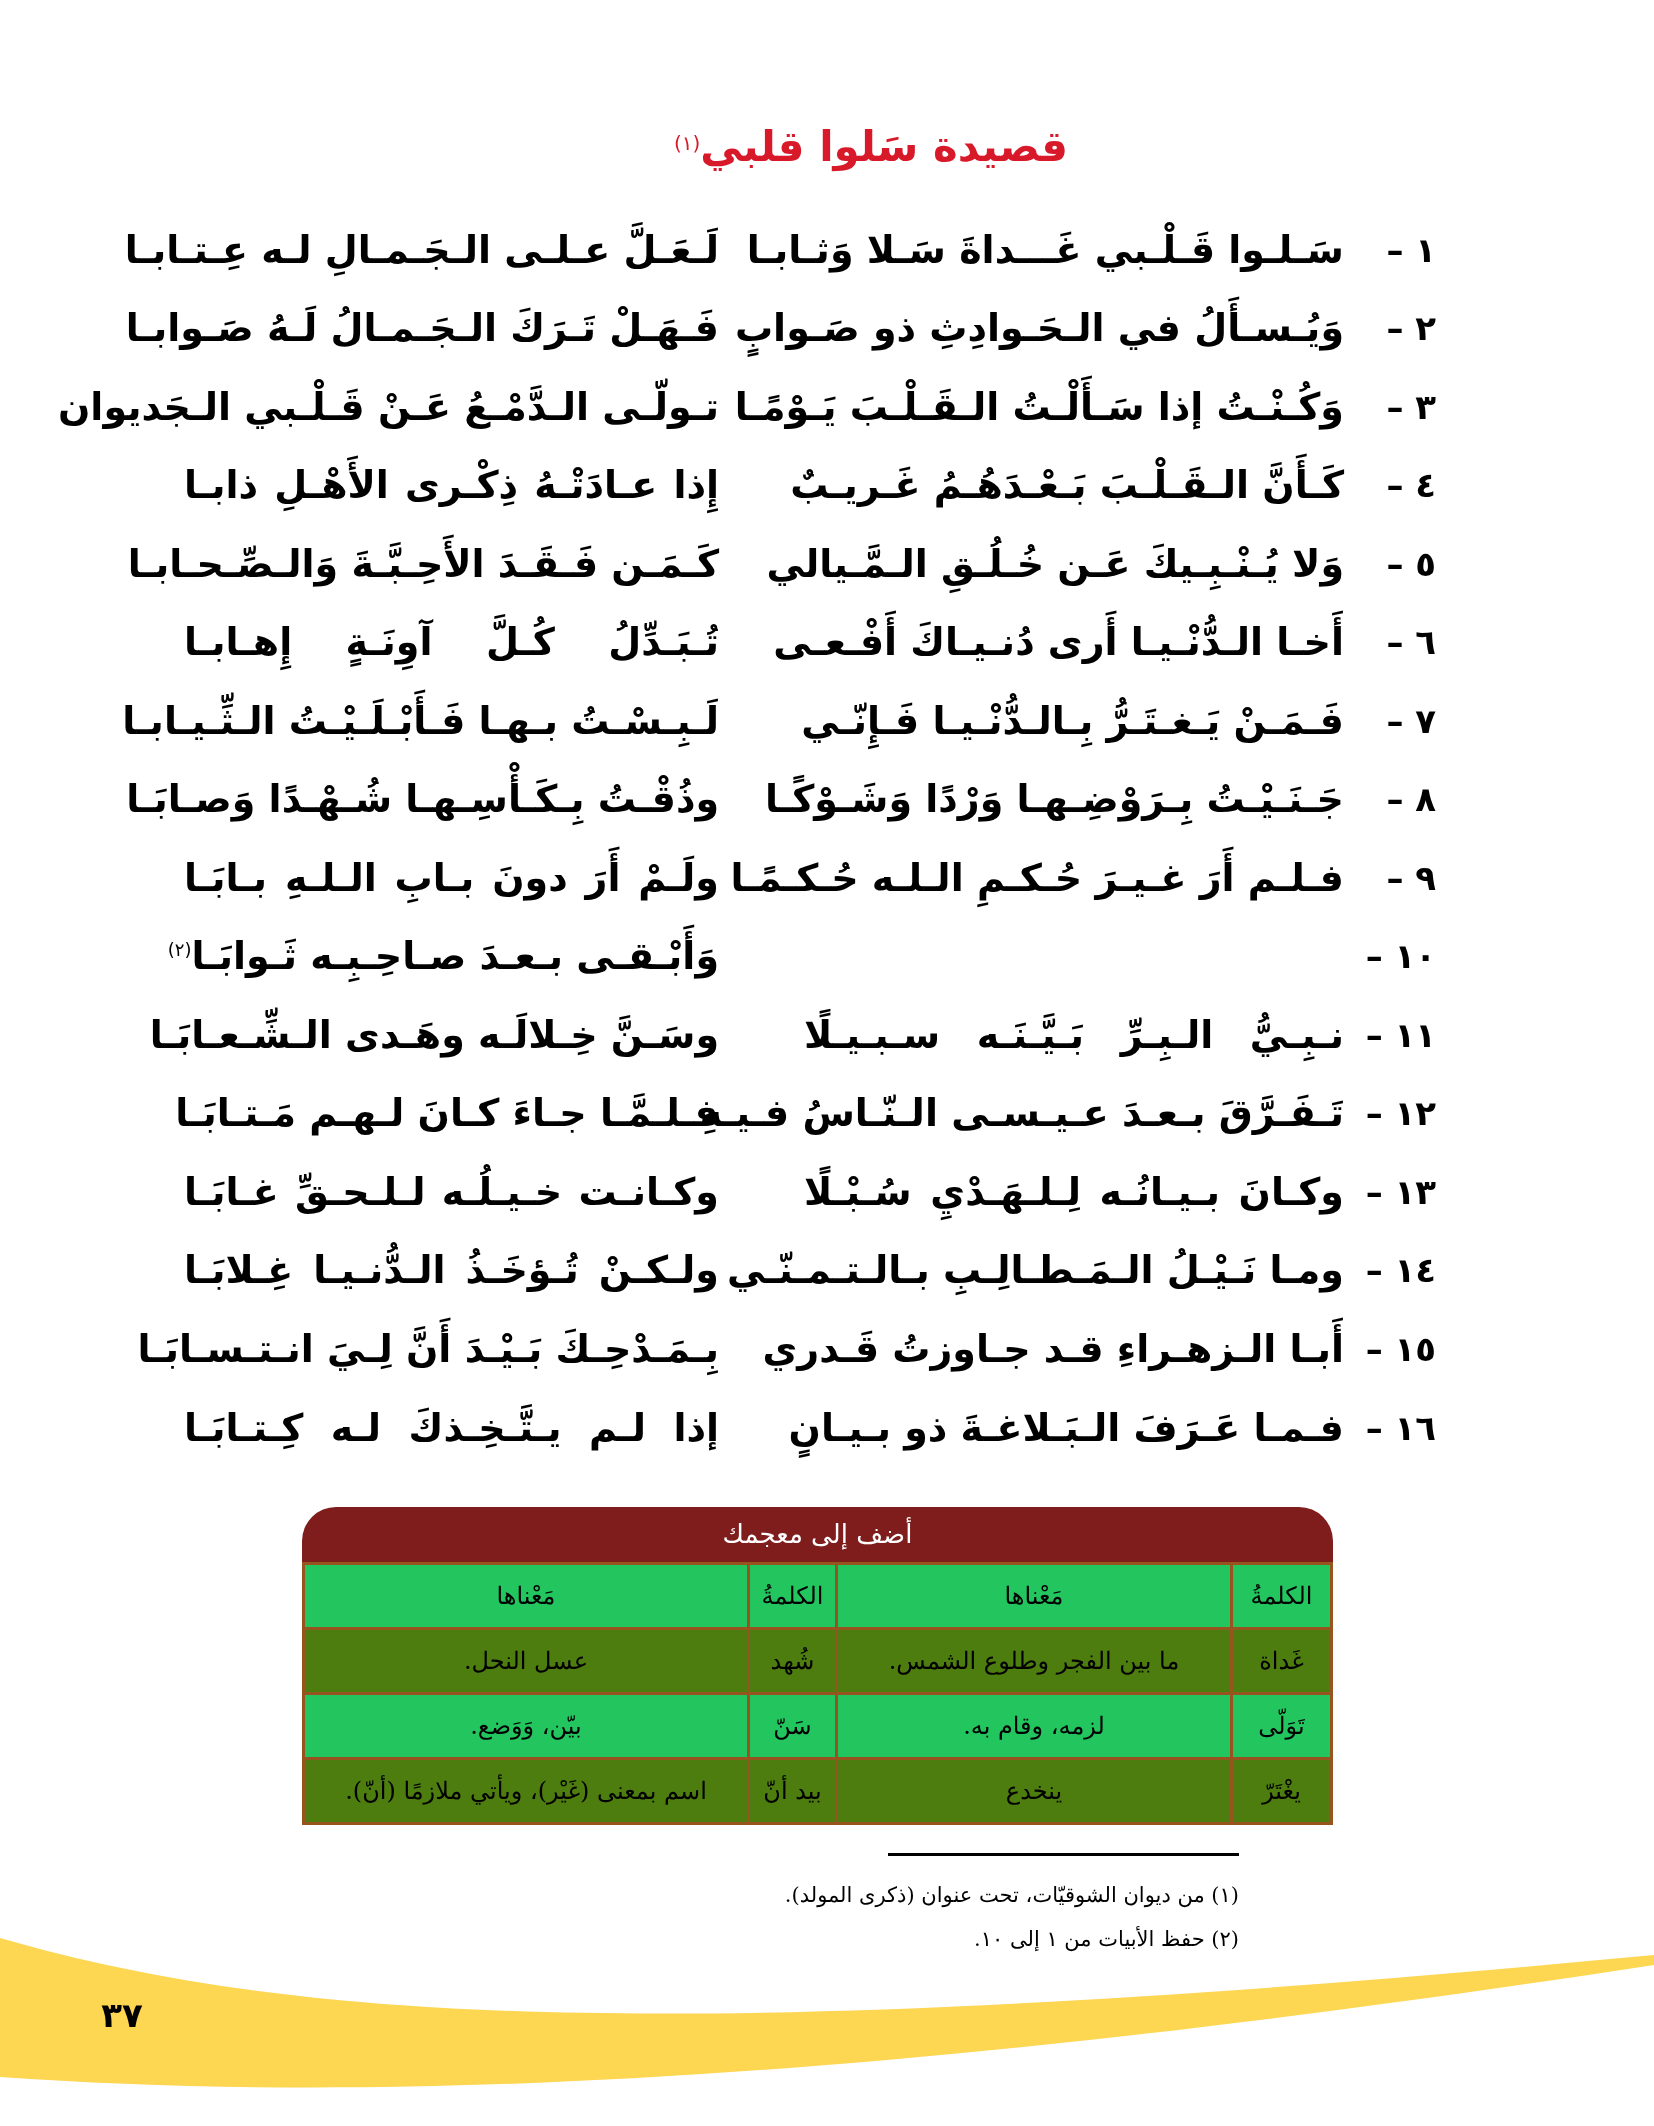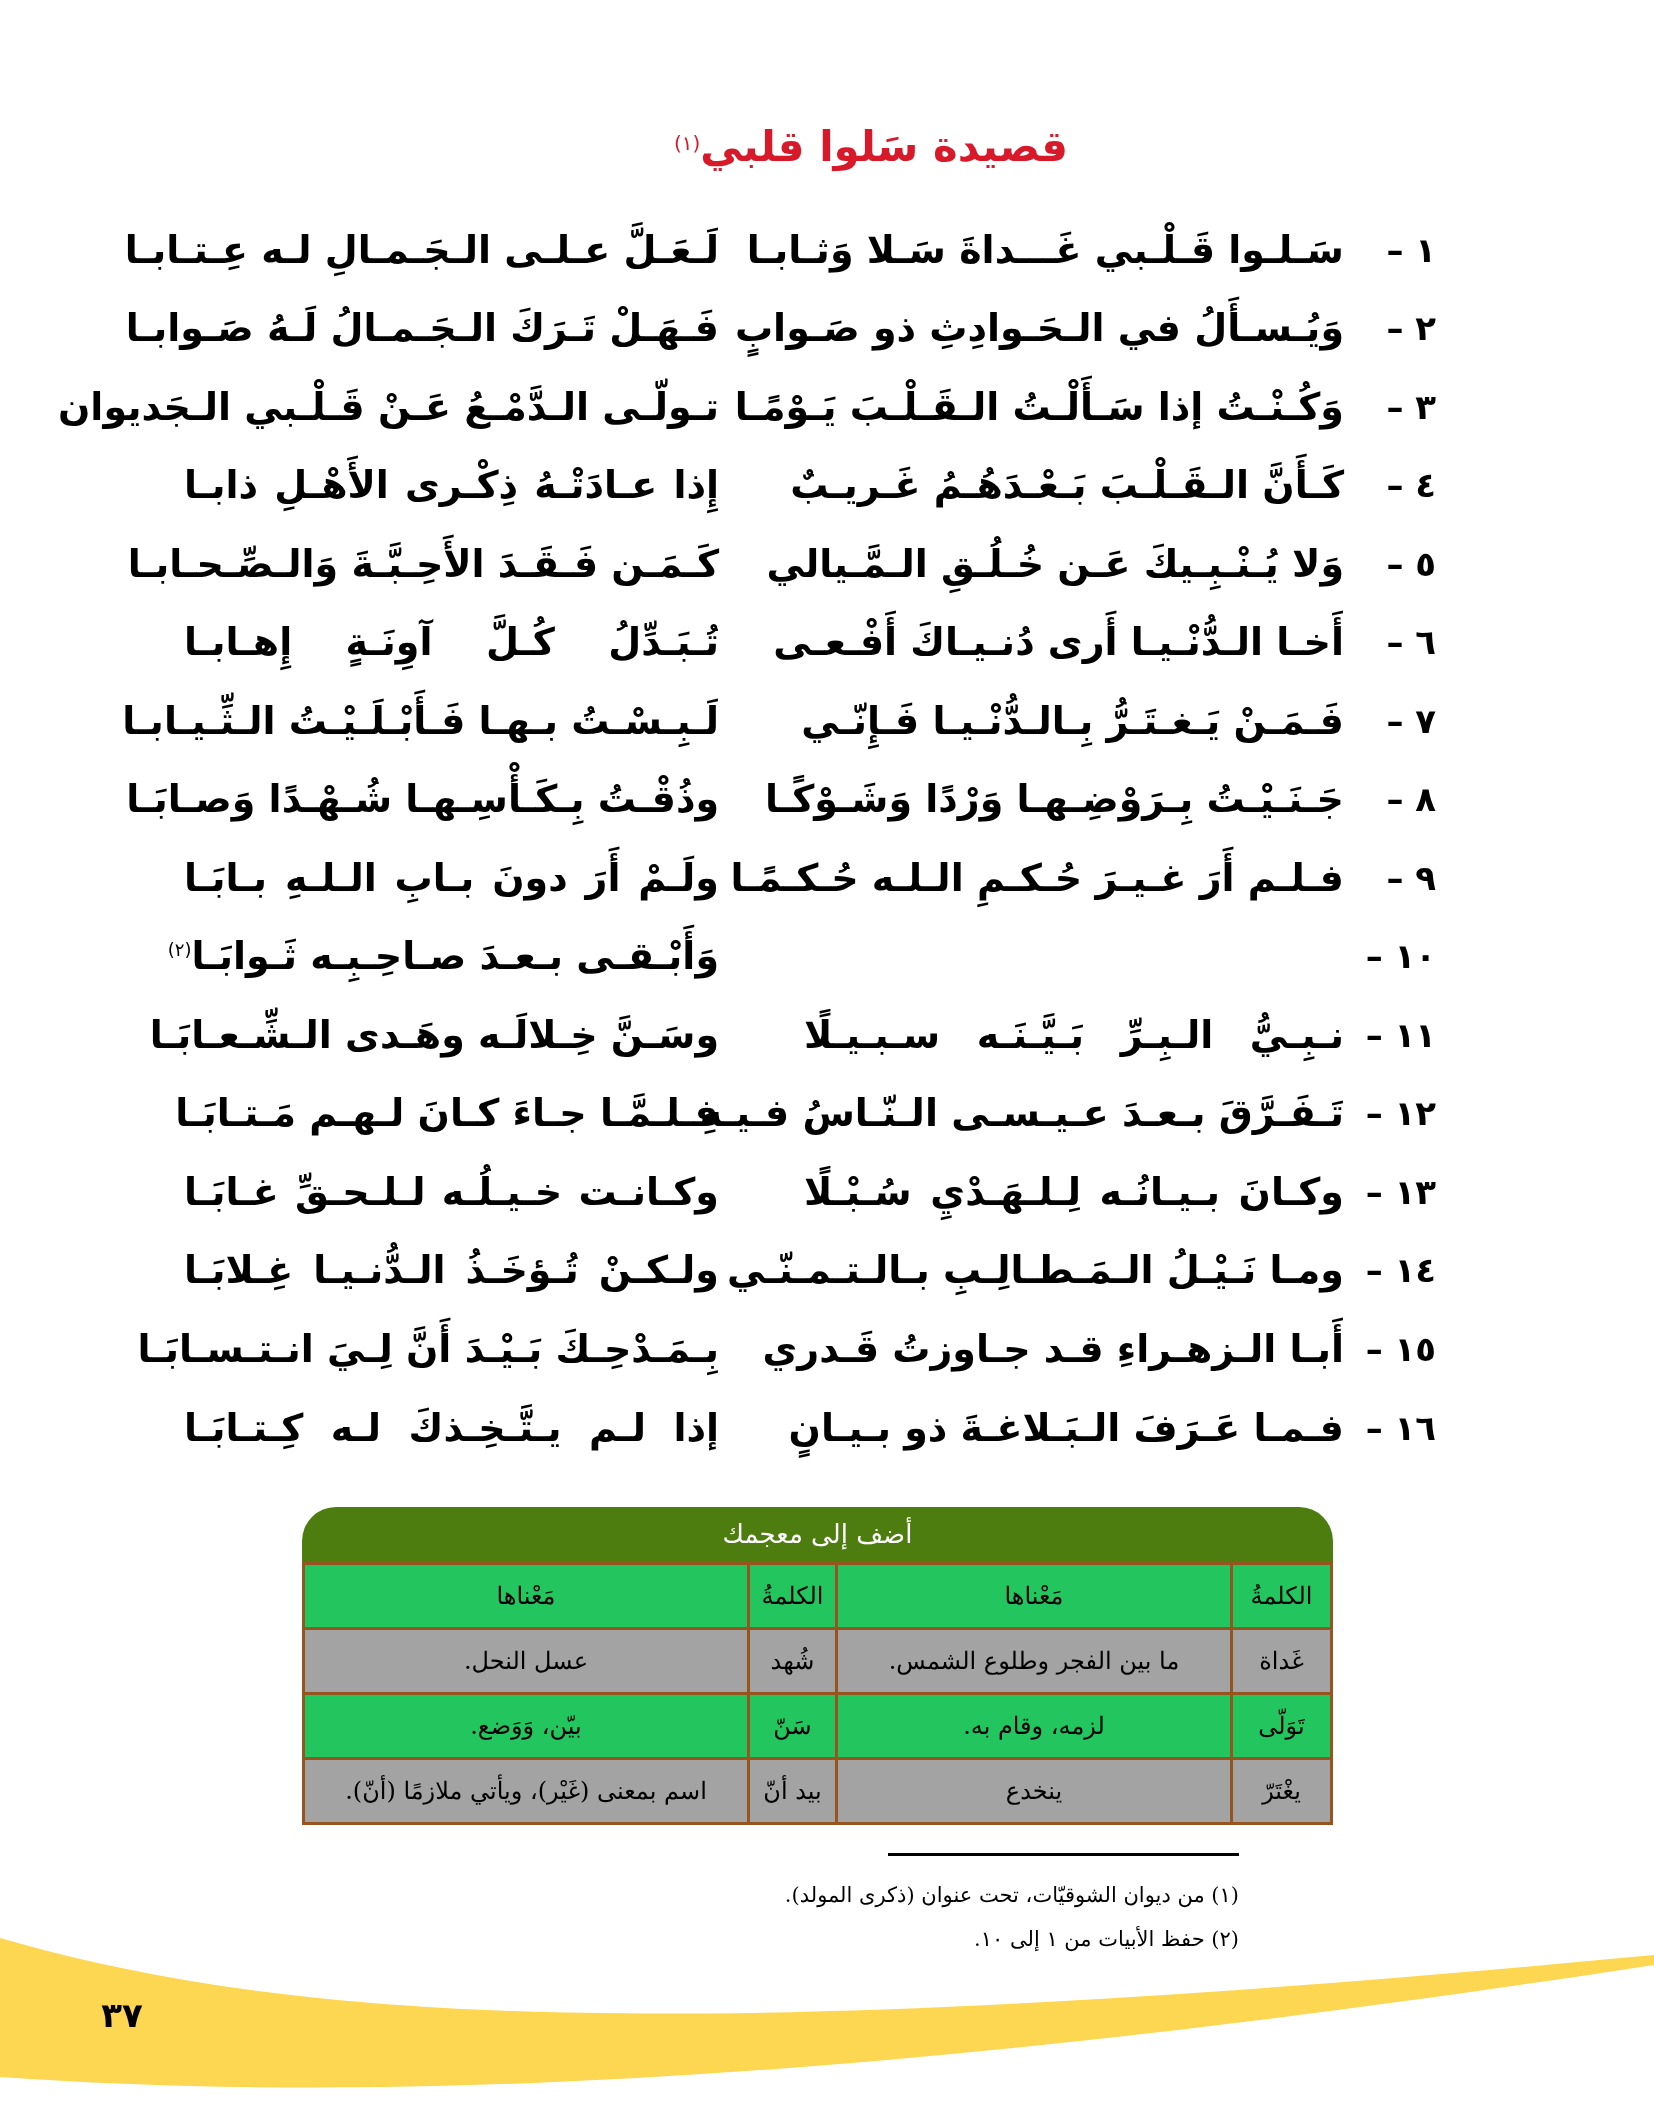--- a/index.html
+++ b/index.html
@@ -26,33 +26,33 @@
   }
   .hemi-1 { right:310px; width:540px; }
   .hemi-2 { right:935px; width:535px; }
   .hemi sup { font-size:18px; font-weight:normal; vertical-align:top; position:relative; top:-6px; }
 
   .vocab {
     position:absolute; left:302px; top:1507px; width:1031px;
     direction:rtl;
   }
   .vocab-head {
-    height:55px; background:#4d7c0f; color:#fff; border-radius:34px 34px 0 0;
+    height:55px; background:#7f1d1d; color:#fff; border-radius:34px 34px 0 0;
     text-align:center; font-size:26px; line-height:55px;
   }
   .vocab table {
     width:100%; border-collapse:collapse; table-layout:fixed;
     font-family:"DejaVu Serif", serif; font-size:24px;
   }
   .vocab td, .vocab th {
     border:3px solid #96541e; text-align:center; height:62px; padding:0;
     font-weight:normal;
   }
   .vocab tr.tan td, .vocab tr.tan th { background:#22c55e; }
-  .vocab tr.white td { background:#a3a3a3;text-align:center; }
+  .vocab tr.white td { background:#4d7c0f;text-align:center; }
   .col-word { width:100px; }
   .col-mean-r { width:395px; }
   .col-word2 { width:88px; }
 
   .footnote-rule {
     position:absolute; left:888px; top:1853px; width:351px; height:3px; background:#000;
   }
   .footnotes {
     position:absolute; right:415px; top:1873px; width:700px; direction:rtl;
     font-family:"DejaVu Serif", serif; font-size:21px; line-height:44px; text-align:right;

